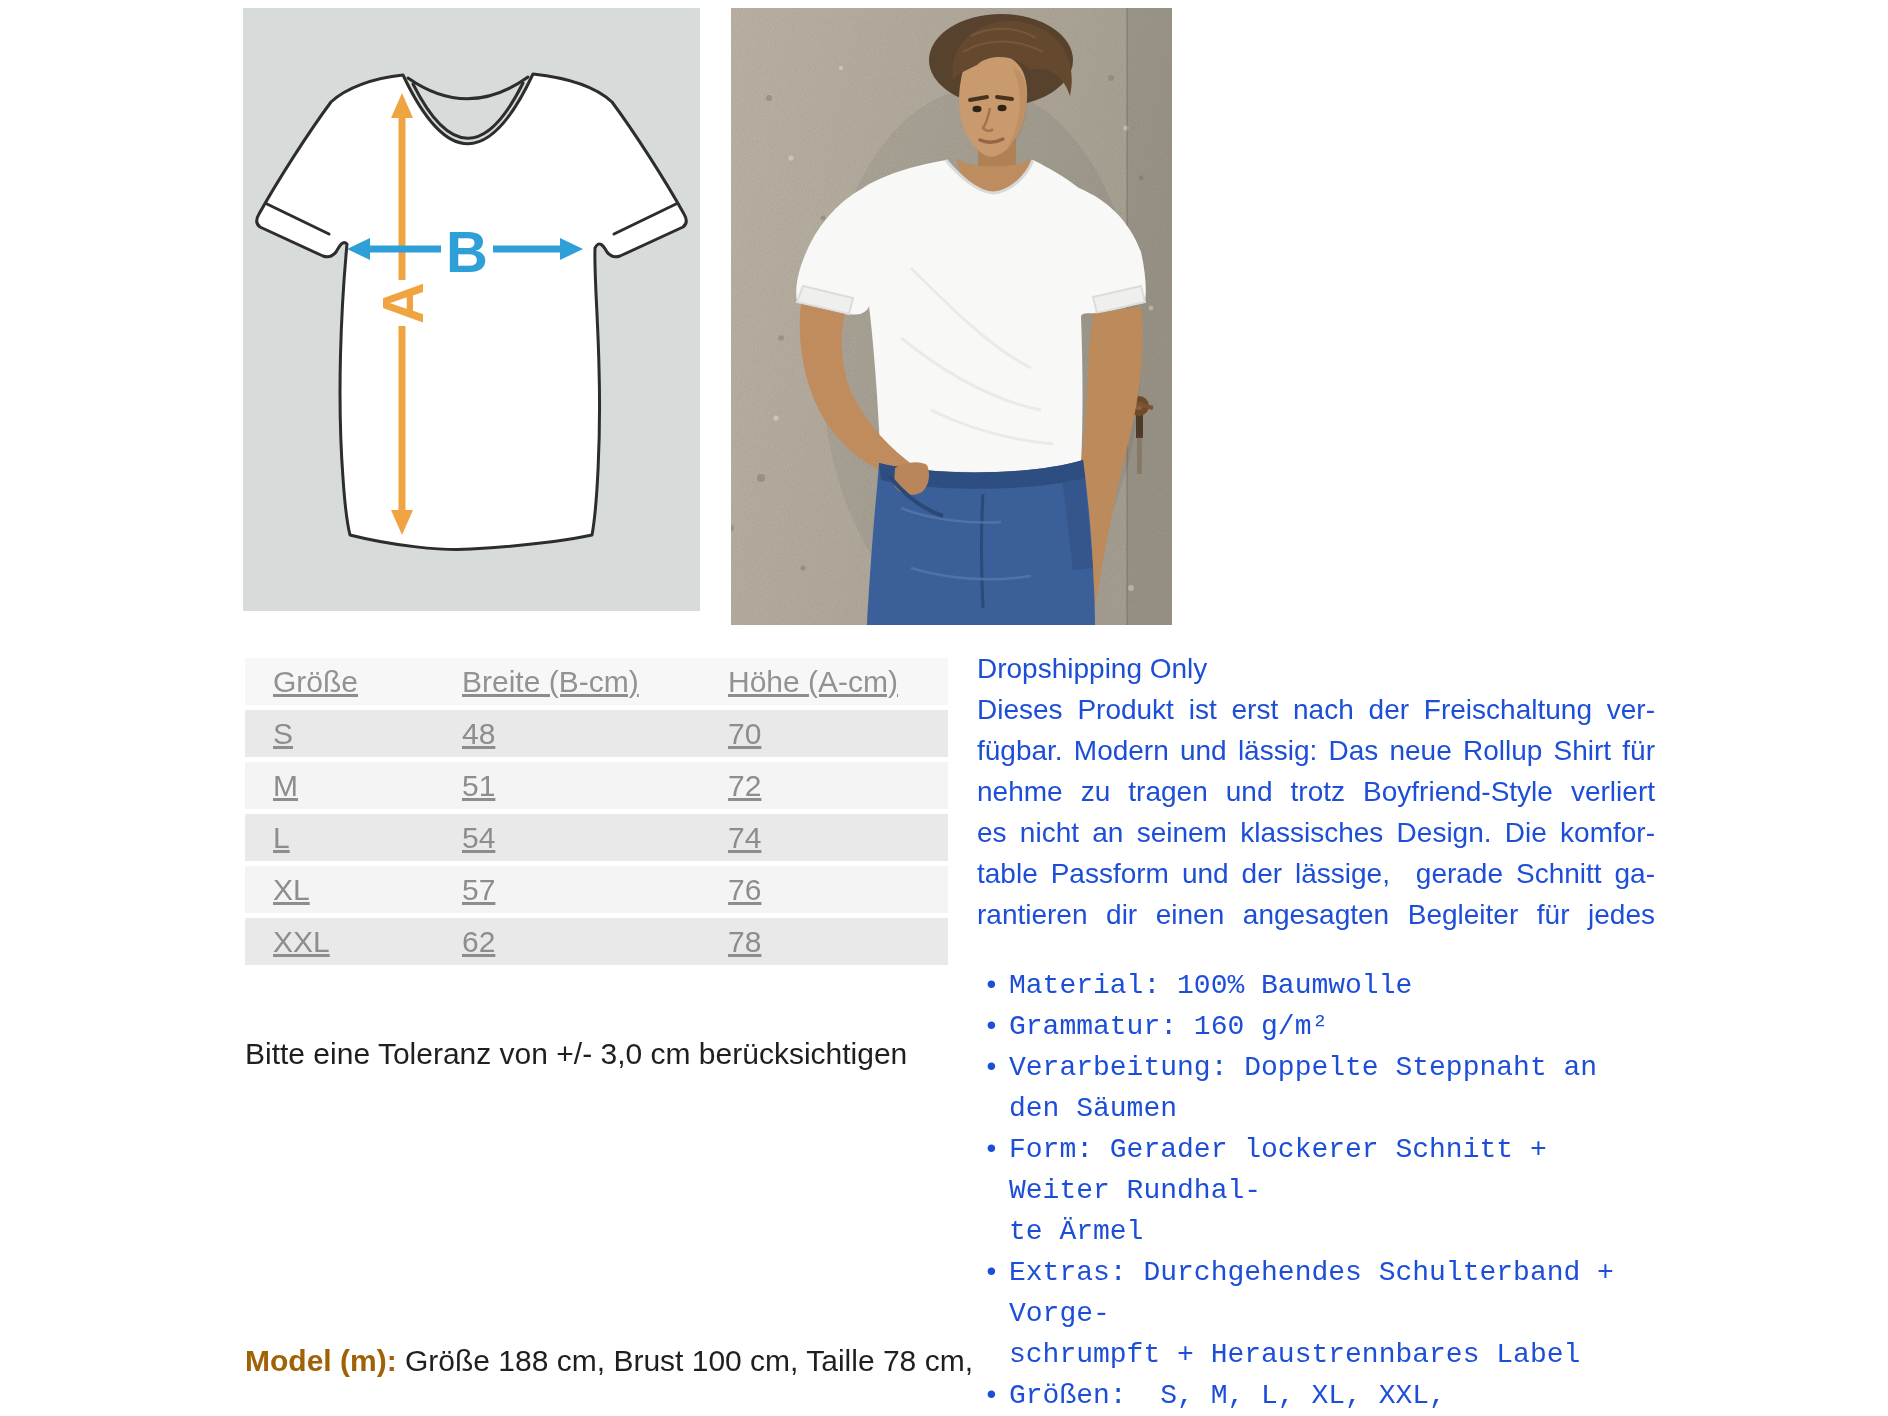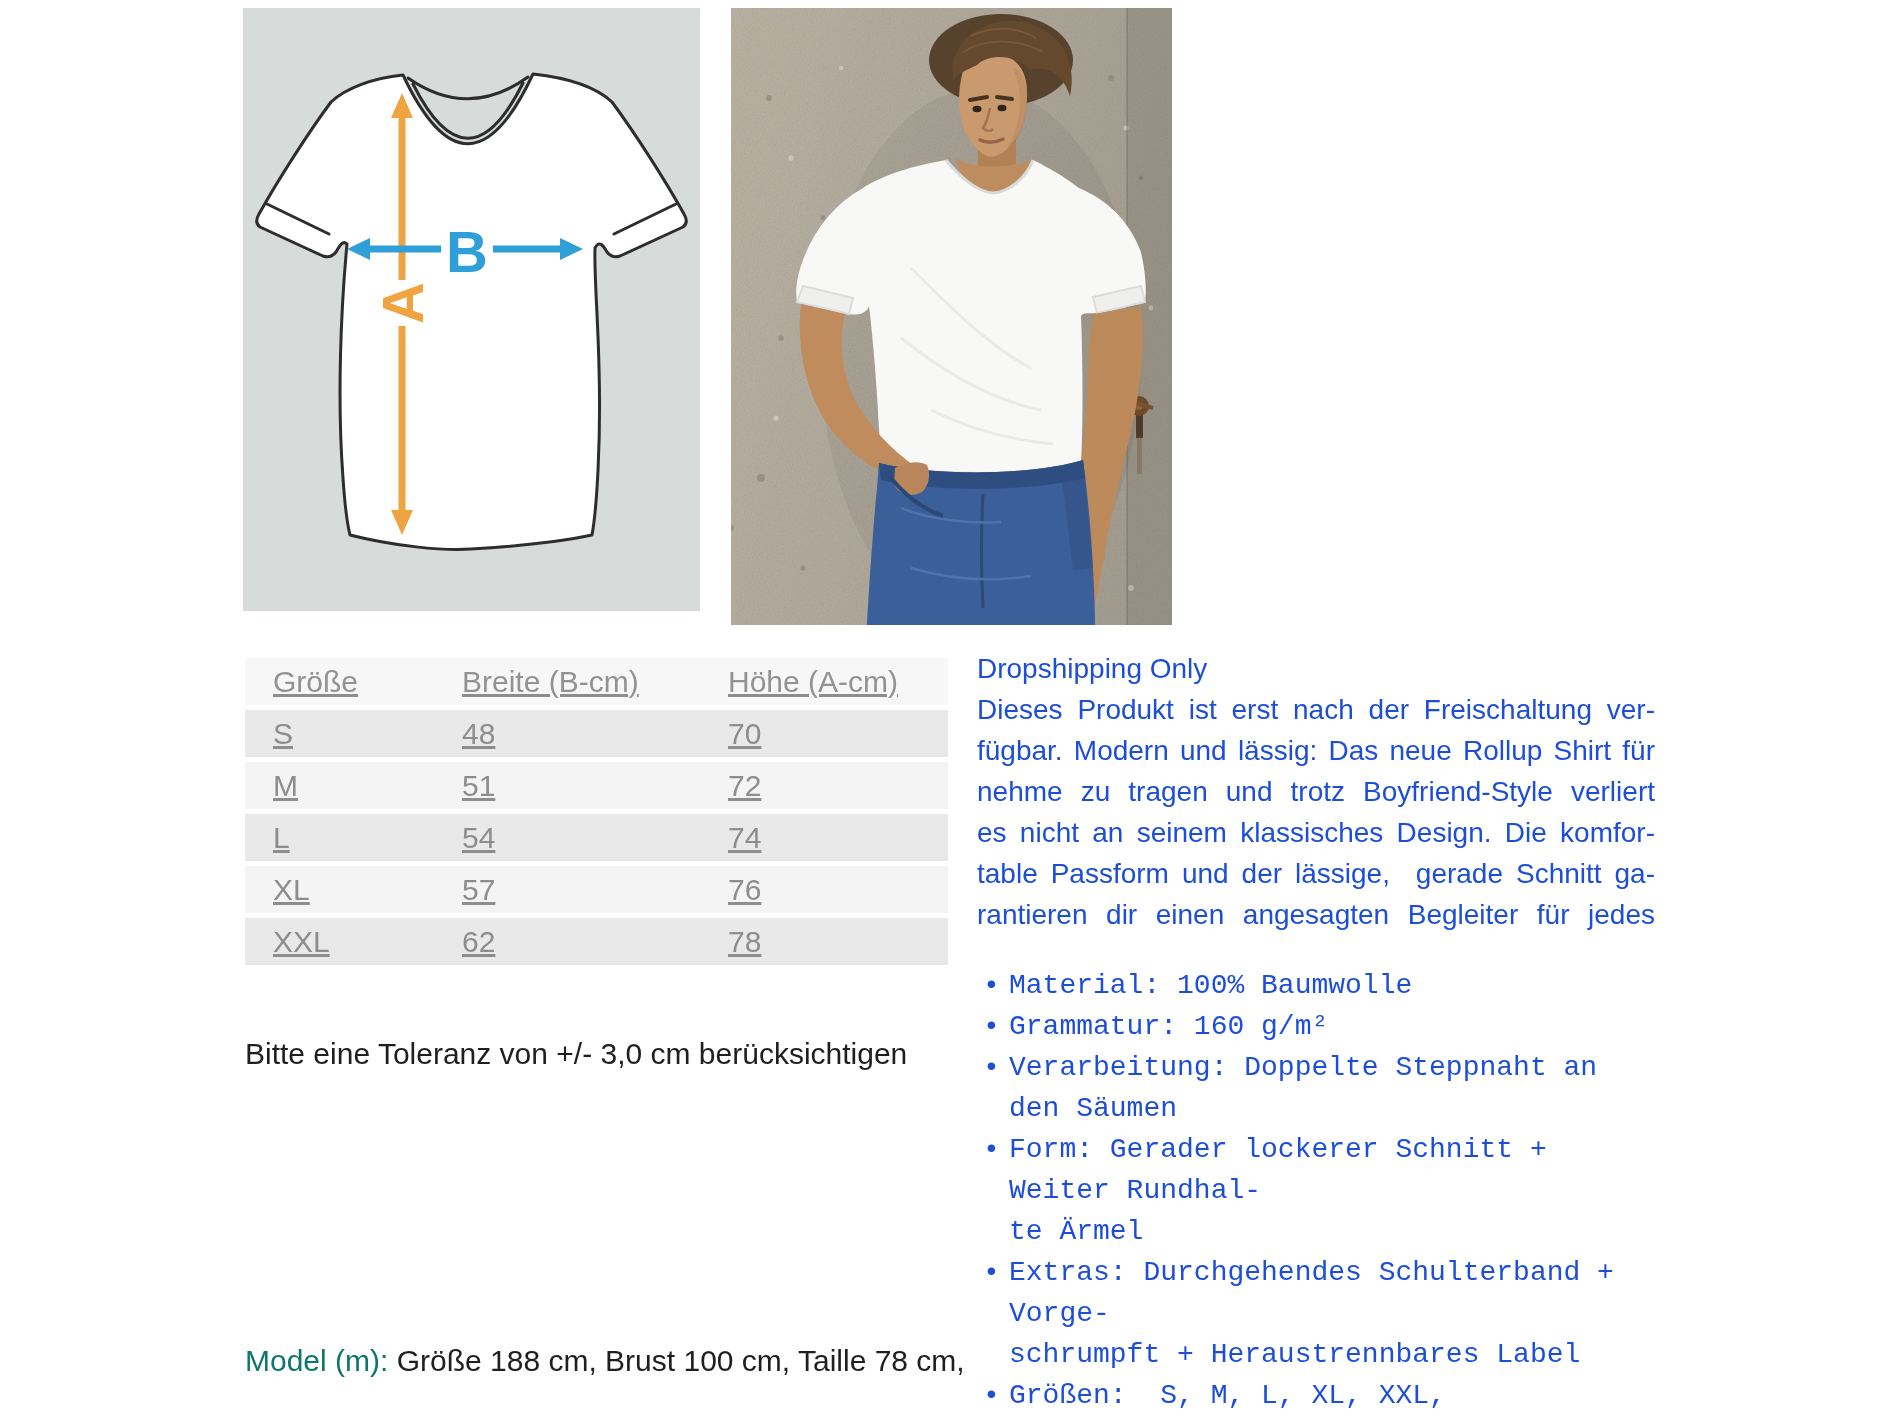--- a/index.html
+++ b/index.html
@@ -28,21 +28,21 @@
     background:#f7f7f7; height:47px; padding:0;
   }
   table.size-table td { height:47px; padding:0; }
   table.size-table tbody tr:nth-child(odd)  td { background:#e9e9e9; }
   table.size-table tbody tr:nth-child(even) td { background:#f4f4f4; }
   table.size-table th:first-child, table.size-table td:first-child { padding-left:28px; }
 
   
   .tolerance { left:245px; top:1025px; font-size:30px; color:#1f1f1f; white-space:pre;margin-top:12px; }
   .model-info { left:245px; top:1340px; width:780px; font-size:30px; line-height:41px; color:#1f1f1f; }
-  .model-info .lbl { font-weight:normal; color:#0f766e;margin-top:9px; }
+  .model-info .lbl { font-weight:bold; color:#a16207;margin-top:9px; }
   .model-info .rest, .model-info .l2 { white-space:pre-wrap;margin-top:36px; }
 
   
   .description { left:977px; top:648px; width:678px; font-size:28px; line-height:41px; color:#1d4ed8; }
   .desc-title { text-align:left; }
   .para-line { text-align:justify; text-align-last:justify; overflow:hidden; }
   .para-line.last { text-align:justify; text-align-last:left; }
   .bullets { margin-top:30px; }
   .b-line { padding-left:32px; white-space:pre-wrap;font-family:Liberation Mono, monospace; }
   .b-line .dot { display:inline-block; width:26px; margin-left:-26px; }

